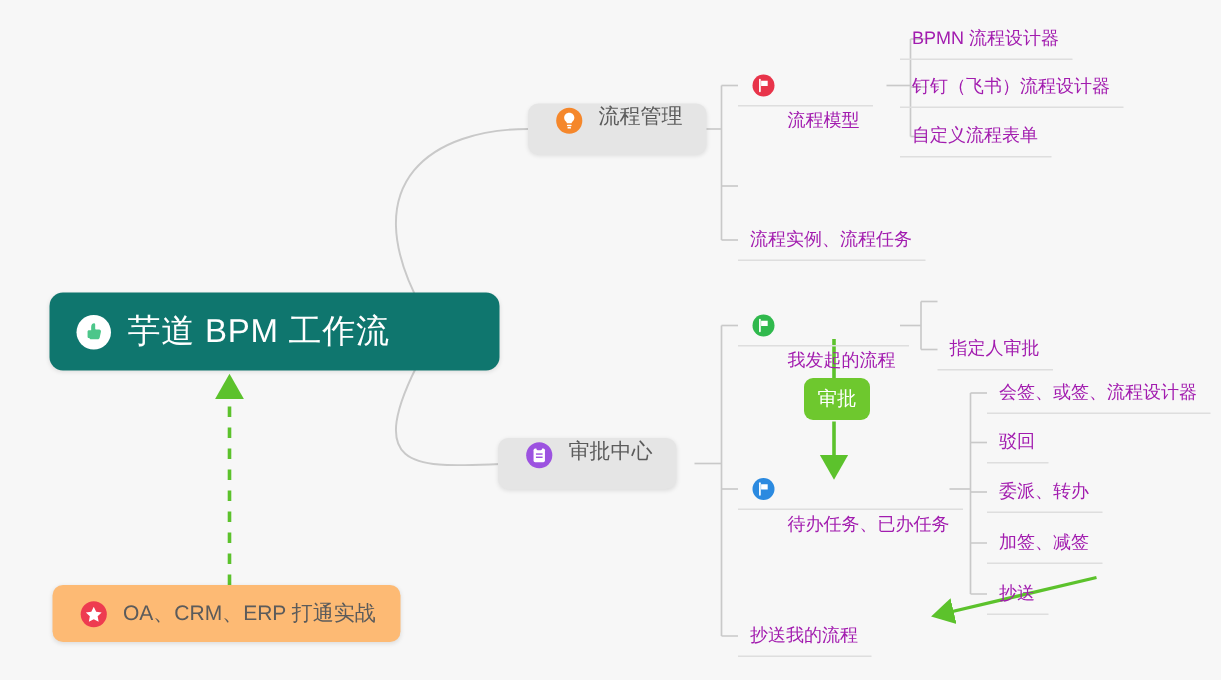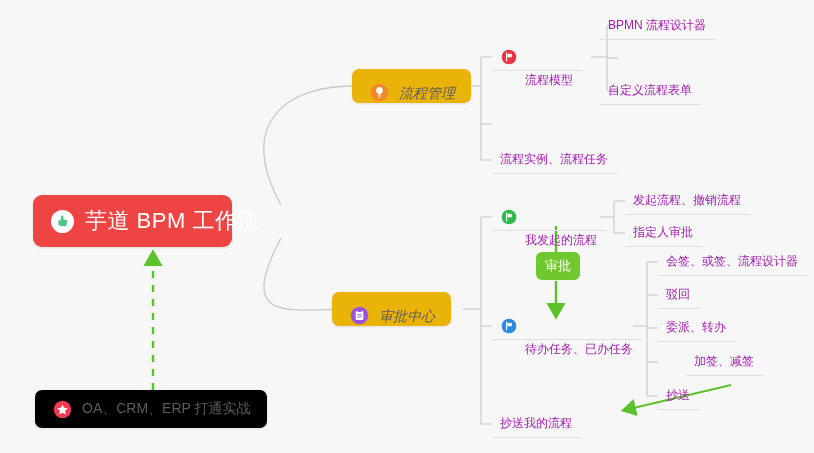--- a/index.html
+++ b/index.html
@@ -26,50 +26,49 @@
     width: 814px;
     height: 453px;
     pointer-events: none;
   }
 
   
   .root-node {
     position: absolute;
     left: 33px;
     top: 195px;
-    width: 199px;
+    width: 300px;
     height: 52px;
-    background: #ef4444;
+    background: #0f766e;
     border-radius: 9px;
     box-shadow: 0 1px 3px rgba(0,0,0,0.10);
     display: flex;
     align-items: center;
     padding: 0 18px;
     box-sizing: border-box;
   }
   .root-label {
     color: #ffffff;
     font-size: 22px;
     letter-spacing: 0.5px;
     margin-left: 11px;
     white-space: nowrap;
   }
 
   
   .branch-node {
     position: absolute;
-    background: #eab308;
+    background: #e5e5e5;
     border-radius: 7px;
     box-shadow: 0 1px 3px rgba(0,0,0,0.10);
     display: flex;
-    align-items: flex-end;
+    align-items: flex-start;
     padding: 0 16px;
     box-sizing: border-box;
     height: 34px;
-    font-style: italic;
   }
   .branch-label {
     font-size: 14px;
     color: #5b5b5b;
     margin-left: 9px;
     white-space: nowrap;
   }
 
   
   .leaf {
@@ -127,21 +126,21 @@
     box-sizing: border-box;
     white-space: nowrap;
   }
 
   
   .callout {
     position: absolute;
     left: 35px;
     top: 390px;
     height: 38px;
-    background: #000000;
+    background: #fdba74;
     border-radius: 7px;
     box-shadow: 0 1px 3px rgba(0,0,0,0.10);
     display: flex;
     align-items: center;
     padding: 0 16px;
     box-sizing: border-box;
   }
   .callout-label {
     font-size: 14px;
     color: #5b5b5b;
@@ -242,20 +241,23 @@
   </div>
 
 
   <div class="leaf" style="left:492px; top:146px;">
     <span class="leaf-text">流程实例、流程任务</span>
   </div>
 
   <div class="leaf" style="left:600px; top:12px;">
     <span class="leaf-text">BPMN 流程设计器</span>
   </div>
+  <div class="leaf" style="left:600px; top:44px;">
+    <span class="leaf-text">钉钉（飞书）流程设计器</span>
+  </div>
   <div class="leaf" style="left:600px; top:77px;">
     <span class="leaf-text">自定义流程表单</span>
   </div>
 
   <div class="branch-node" style="left:332px; top:292px;">
     <span class="ico ico-lg">
       <svg width="19" height="19" viewBox="0 0 24 24">
         <circle cx="12" cy="12" r="11" fill="#9c52e0"></circle>
         <rect x="7.2" y="6.4" width="9.6" height="11.4" rx="1.4" fill="#ffffff"></rect>
         <rect x="9.6" y="5.1" width="4.8" height="2.6" rx="1.1" fill="#9c52e0"></rect>
@@ -285,37 +287,34 @@
         <path d="M9.6 7.3h6.6v5.1H9.6z" fill="#ffffff"></path>
       </svg>
     </span>
     <span class="leaf-text with-icon">待办任务、已办任务</span>
   </div>
 
   <div class="leaf" style="left:492px; top:410px;">
     <span class="leaf-text">抄送我的流程</span>
   </div>
 
-  <div class="leaf" style="left:625px; top:187px;">
-    <span class="leaf-text">发起流程、撤销流程</span>
-  </div>
   <div class="leaf" style="left:625px; top:219px;">
     <span class="leaf-text">指定人审批</span>
   </div>
 
   <div class="leaf" style="left:658px; top:248px;">
     <span class="leaf-text">会签、或签、流程设计器</span>
   </div>
   <div class="leaf" style="left:658px; top:281px;">
     <span class="leaf-text">驳回</span>
   </div>
   <div class="leaf" style="left:658px; top:314px;">
     <span class="leaf-text">委派、转办</span>
   </div>
-  <div class="leaf" style="left:658px; top:348px;margin-left:28px;">
+  <div class="leaf" style="left:658px; top:348px;">
     <span class="leaf-text">加签、减签</span>
   </div>
   <div class="leaf" style="left:658px; top:382px;">
     <span class="leaf-text">抄送</span>
   </div>
 
   <div class="badge" style="left:536px; top:252px;">
     <span>审批</span>
   </div>
 

